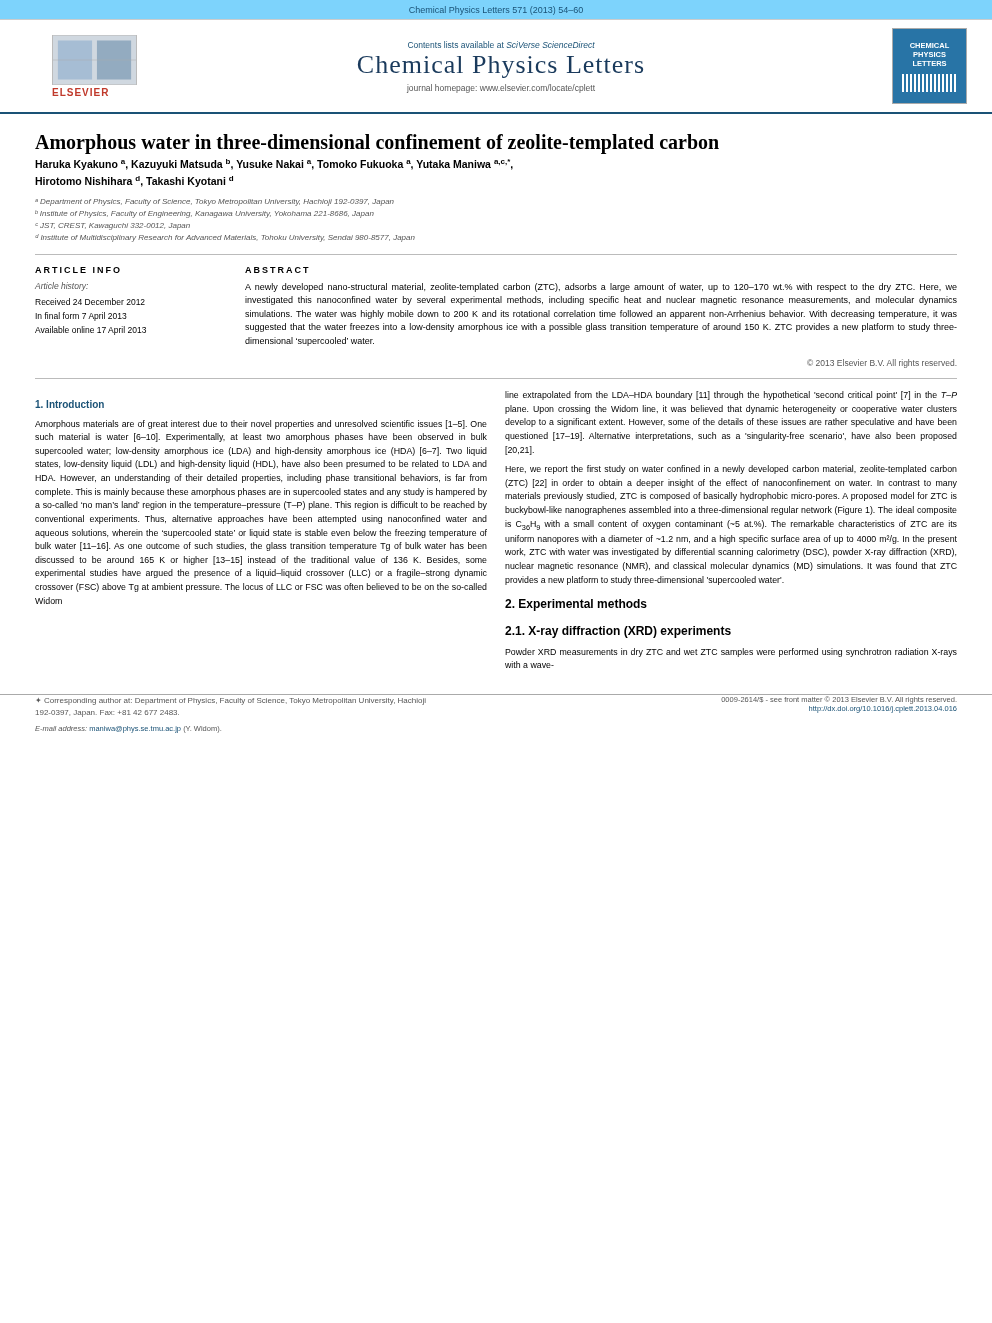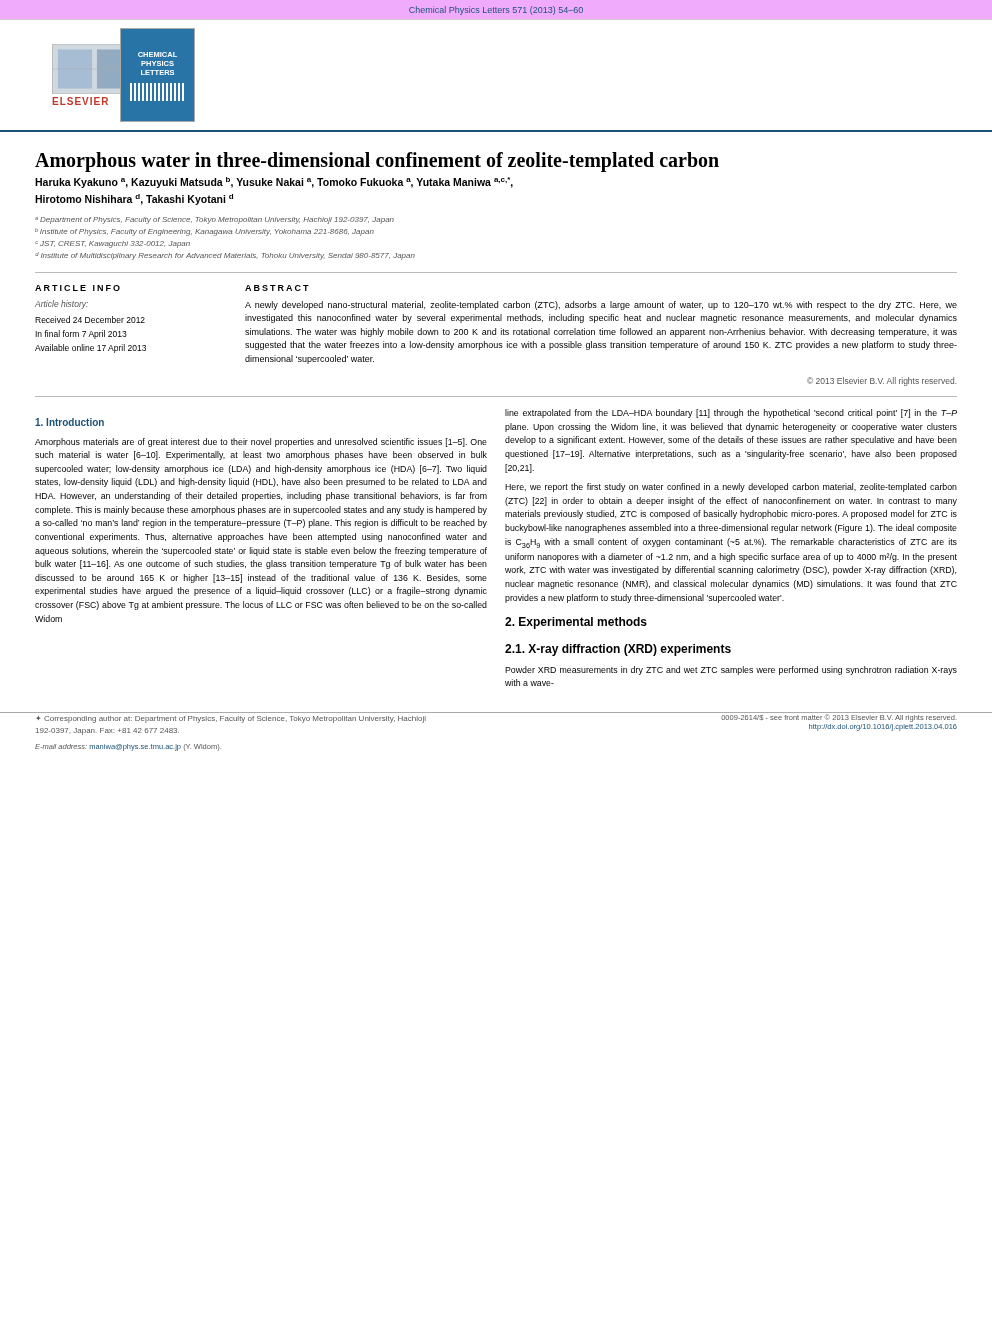--- a/index.html
+++ b/index.html
@@ -7,21 +7,21 @@
       background: #fff;
       font-family: 'Times New Roman', Times, serif;
       font-size: 10px;
       color: #000;
       width: 992px;
       min-height: 1323px;
     }
 
     
     .top-bar {
-      background: #f0abfc;
+      background: #7dd3fc;
       border-bottom: 1px solid #ccc;
       padding: 4px 0;
       text-align: center;
     }
     .top-bar .journal-ref {
       font-size: 9px;
       color: #1a5276;
       font-family: Arial, sans-serif;
     }
 
@@ -90,21 +90,21 @@
       color: #c0392b;
       font-family: Arial, sans-serif;
       font-weight: bold;
       letter-spacing: 1px;
       margin-top: 2px;
     }
 
     
     .journal-cover {
       width: 75px;
-      height: 94px;
+      height: 76px;
       background: #2874a6;
       border: 1px solid #aaa;
       display: flex;
       flex-direction: column;
       align-items: center;
       justify-content: center;
       font-size: 7px;
       color: #fff;
       font-family: Arial, sans-serif;
       text-align: center;
@@ -302,20 +302,27 @@
       <svg width="85" height="50" viewBox="0 0 85 50">
         <rect width="85" height="50" fill="#d0d8e0"></rect>
         <rect x="5" y="5" width="35" height="40" fill="#8aabcc" opacity="0.6"></rect>
         <rect x="45" y="5" width="35" height="40" fill="#6a8daa" opacity="0.6"></rect>
         <line x1="0" y1="25" x2="85" y2="25" stroke="#aaa" stroke-width="0.5"></line>
       </svg>
     </div>
     <span class="elsevier-text">ELSEVIER</span>
   </div>
 
+  <div class="header-center">
+    <div class="sciverse-link">
+      Contents lists available at <span style="color:#1a5276; font-style:italic;">SciVerse ScienceDirect</span>
+    </div>
+    <div class="journal-title-main">Chemical Physics Letters</div>
+    <div class="journal-homepage">journal homepage: www.elsevier.com/locate/cplett</div>
+  </div>
 
   <div class="header-logo-right">
     <div class="journal-cover">
       <span class="cover-title" style="white-space:pre-line;">CHEMICAL
 PHYSICS
 LETTERS</span>
       <div class="cover-barcode"></div>
     </div>
   </div>
 </div>

